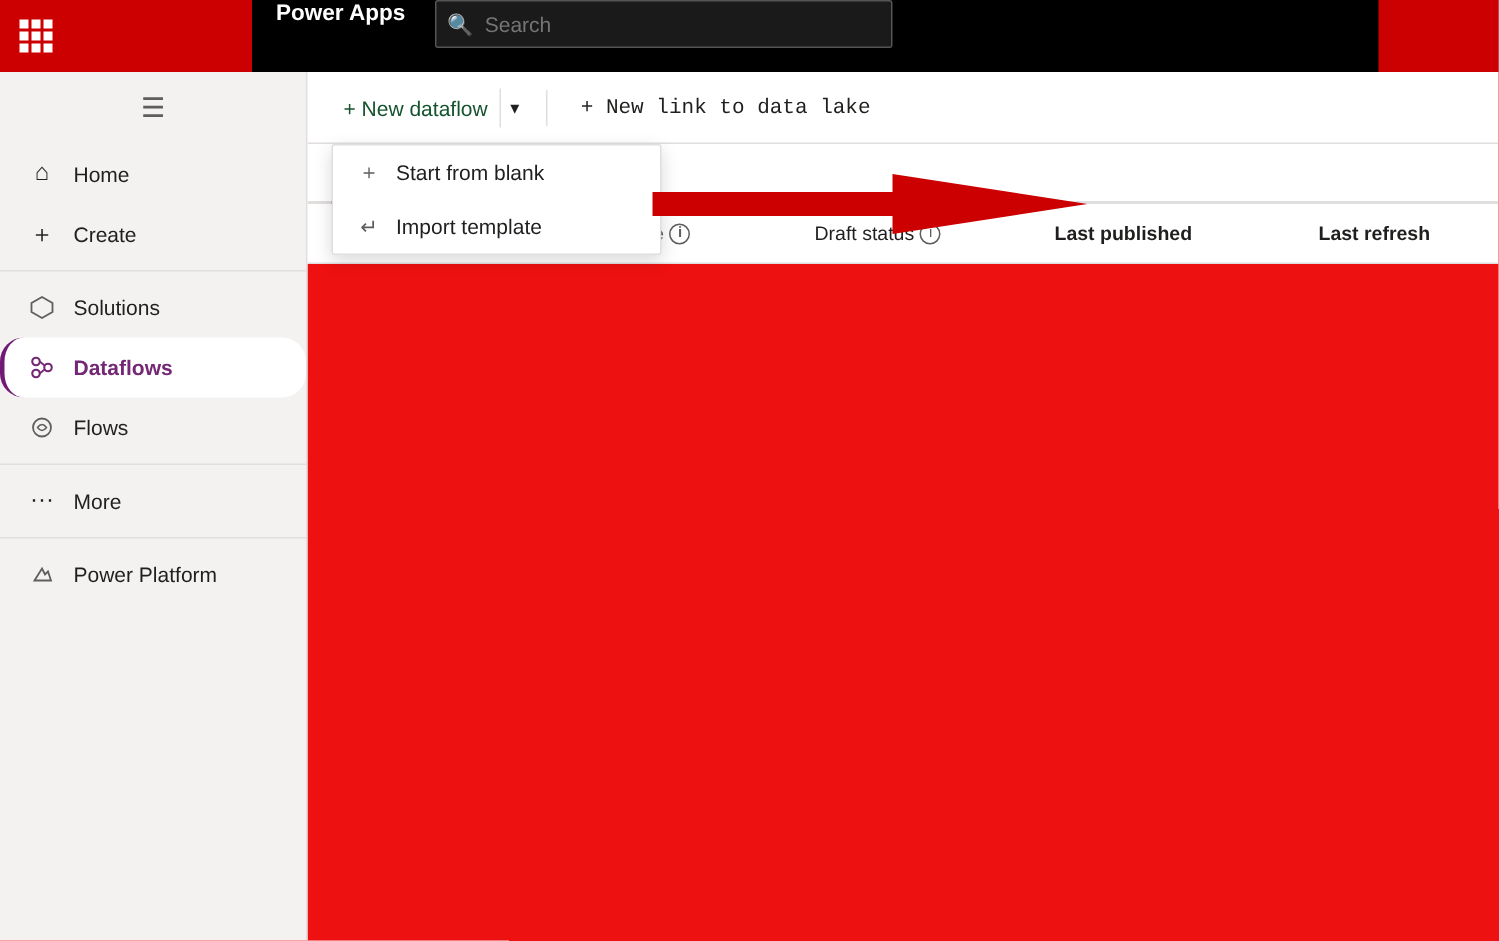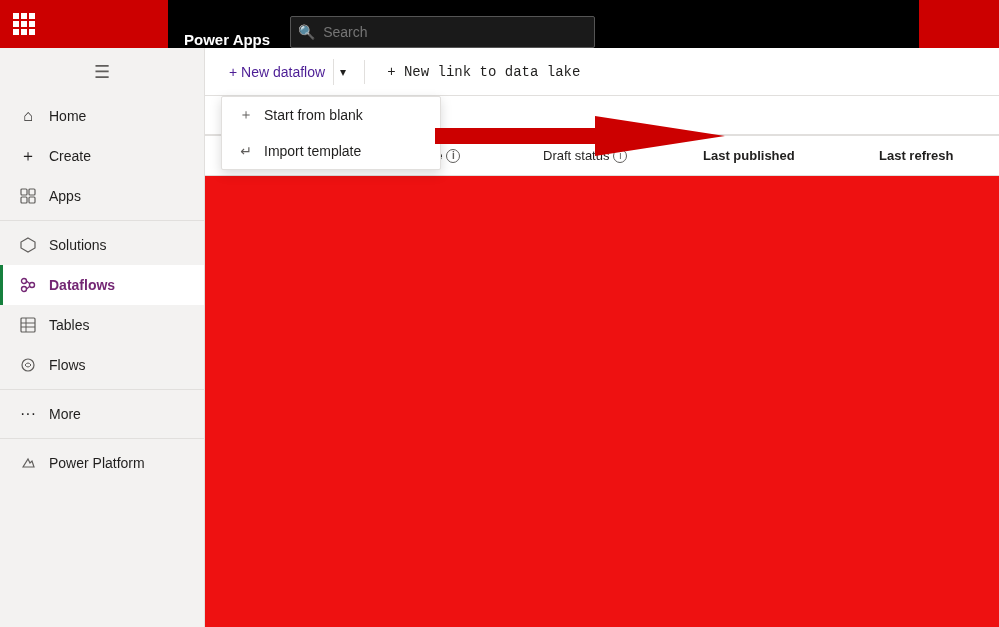--- a/index.html
+++ b/index.html
@@ -3,21 +3,21 @@
   <meta charset="utf-8">
   <style>
     * { margin: 0; padding: 0; box-sizing: border-box; }
     body { font-family: 'Segoe UI', sans-serif; width: 999px; height: 627px; overflow: hidden; display: flex; flex-direction: column; background: #fff; }
 
     
     .top-bar {
       height: 48px;
       background: #000;
       display: flex;
-      align-items: flex-end;
+      align-items: flex-start;
       flex-shrink: 0;
       z-index: 100;
     }
     .top-bar-logo {
       width: 48px;
       height: 48px;
       background: #cc0000;
       display: flex; align-items: center; justify-content: center;
     }
     .waffle-icon {
@@ -94,24 +94,25 @@
       align-items: center;
       padding: 0 16px;
       height: 40px;
       cursor: pointer;
       font-size: 14px;
       color: #201f1e;
       border-left: 3px solid transparent;
       gap: 12px;
     }
     .sidebar-item.active {
-      border-left: 3px solid #15803d;
+      border-left: 3px solid #701a75;
       color: #742774;
       font-weight: 600;
       background: #fff;
+      border-radius: 16px;
     }
     .sidebar-item .item-icon {
       width: 18px;
       height: 18px;
       display: flex; align-items: center; justify-content: center;
       flex-shrink: 0;
       font-size: 16px;
     }
     .sidebar-divider {
       height: 1px;
@@ -168,21 +169,21 @@
     }
     .toolbar-btn-main {
       display: flex;
       align-items: center;
       gap: 6px;
       padding: 6px 8px;
       border: none;
       background: transparent;
       cursor: pointer;
       font-size: 14px;
-      color: #4c1d95;
+      color: #14532d;
     }
     .toolbar-btn-caret {
       padding: 6px 6px;
       border: none;
       background: transparent;
       cursor: pointer;
       font-size: 12px;
       color: #201f1e;
       border-left: 1px solid #e1dfdd;
     }
@@ -353,31 +354,20 @@
   <div class="sidebar">
     <div class="sidebar-hamburger">☰</div>
 
     <div class="sidebar-item">
       <span class="item-icon">⌂</span>
       <span>Home</span>
     </div>
     <div class="sidebar-item">
       <span class="item-icon">＋</span>
       <span>Create</span>
-    </div>
-    <div class="sidebar-item">
-      <span class="item-icon">
-        <svg width="16" height="16" viewBox="0 0 16 16" fill="none">
-          <rect x="1" y="1" width="6" height="6" rx="1" stroke="#605e5c" stroke-width="1.2"></rect>
-          <rect x="9" y="1" width="6" height="6" rx="1" stroke="#605e5c" stroke-width="1.2"></rect>
-          <rect x="1" y="9" width="6" height="6" rx="1" stroke="#605e5c" stroke-width="1.2"></rect>
-          <rect x="9" y="9" width="6" height="6" rx="1" stroke="#605e5c" stroke-width="1.2"></rect>
-        </svg>
-      </span>
-      <span>Apps</span>
     </div>
 
     <div class="sidebar-divider"></div>
 
     <div class="sidebar-item">
       <span class="item-icon">
         <svg width="16" height="16" viewBox="0 0 16 16" fill="none">
           <polygon points="8,1 15,5 15,11 8,15 1,11 1,5" stroke="#605e5c" stroke-width="1.2" fill="none"></polygon>
         </svg>
       </span>
@@ -391,31 +381,20 @@
           <circle cx="4" cy="12" r="2.5" stroke="#742774" stroke-width="1.4"></circle>
           <line x1="6.5" y1="4" x2="9.5" y2="6.5" stroke="#742774" stroke-width="1.2"></line>
           <line x1="6.5" y1="12" x2="9.5" y2="9.5" stroke="#742774" stroke-width="1.2"></line>
         </svg>
       </span>
       <span>Dataflows</span>
     </div>
     <div class="sidebar-item">
       <span class="item-icon">
         <svg width="16" height="16" viewBox="0 0 16 16" fill="none">
-          <rect x="1" y="1" width="14" height="14" rx="1" stroke="#605e5c" stroke-width="1.2"></rect>
-          <line x1="1" y1="6" x2="15" y2="6" stroke="#605e5c" stroke-width="1"></line>
-          <line x1="1" y1="10" x2="15" y2="10" stroke="#605e5c" stroke-width="1"></line>
-          <line x1="6" y1="1" x2="6" y2="15" stroke="#605e5c" stroke-width="1"></line>
-        </svg>
-      </span>
-      <span>Tables</span>
-    </div>
-    <div class="sidebar-item">
-      <span class="item-icon">
-        <svg width="16" height="16" viewBox="0 0 16 16" fill="none">
           <circle cx="8" cy="8" r="6" stroke="#605e5c" stroke-width="1.2"></circle>
           <path d="M5 8 Q8 4 11 8 Q8 12 5 8Z" stroke="#605e5c" stroke-width="1" fill="none"></path>
         </svg>
       </span>
       <span>Flows</span>
     </div>
 
     <div class="sidebar-divider"></div>
 
     <div class="sidebar-item">

